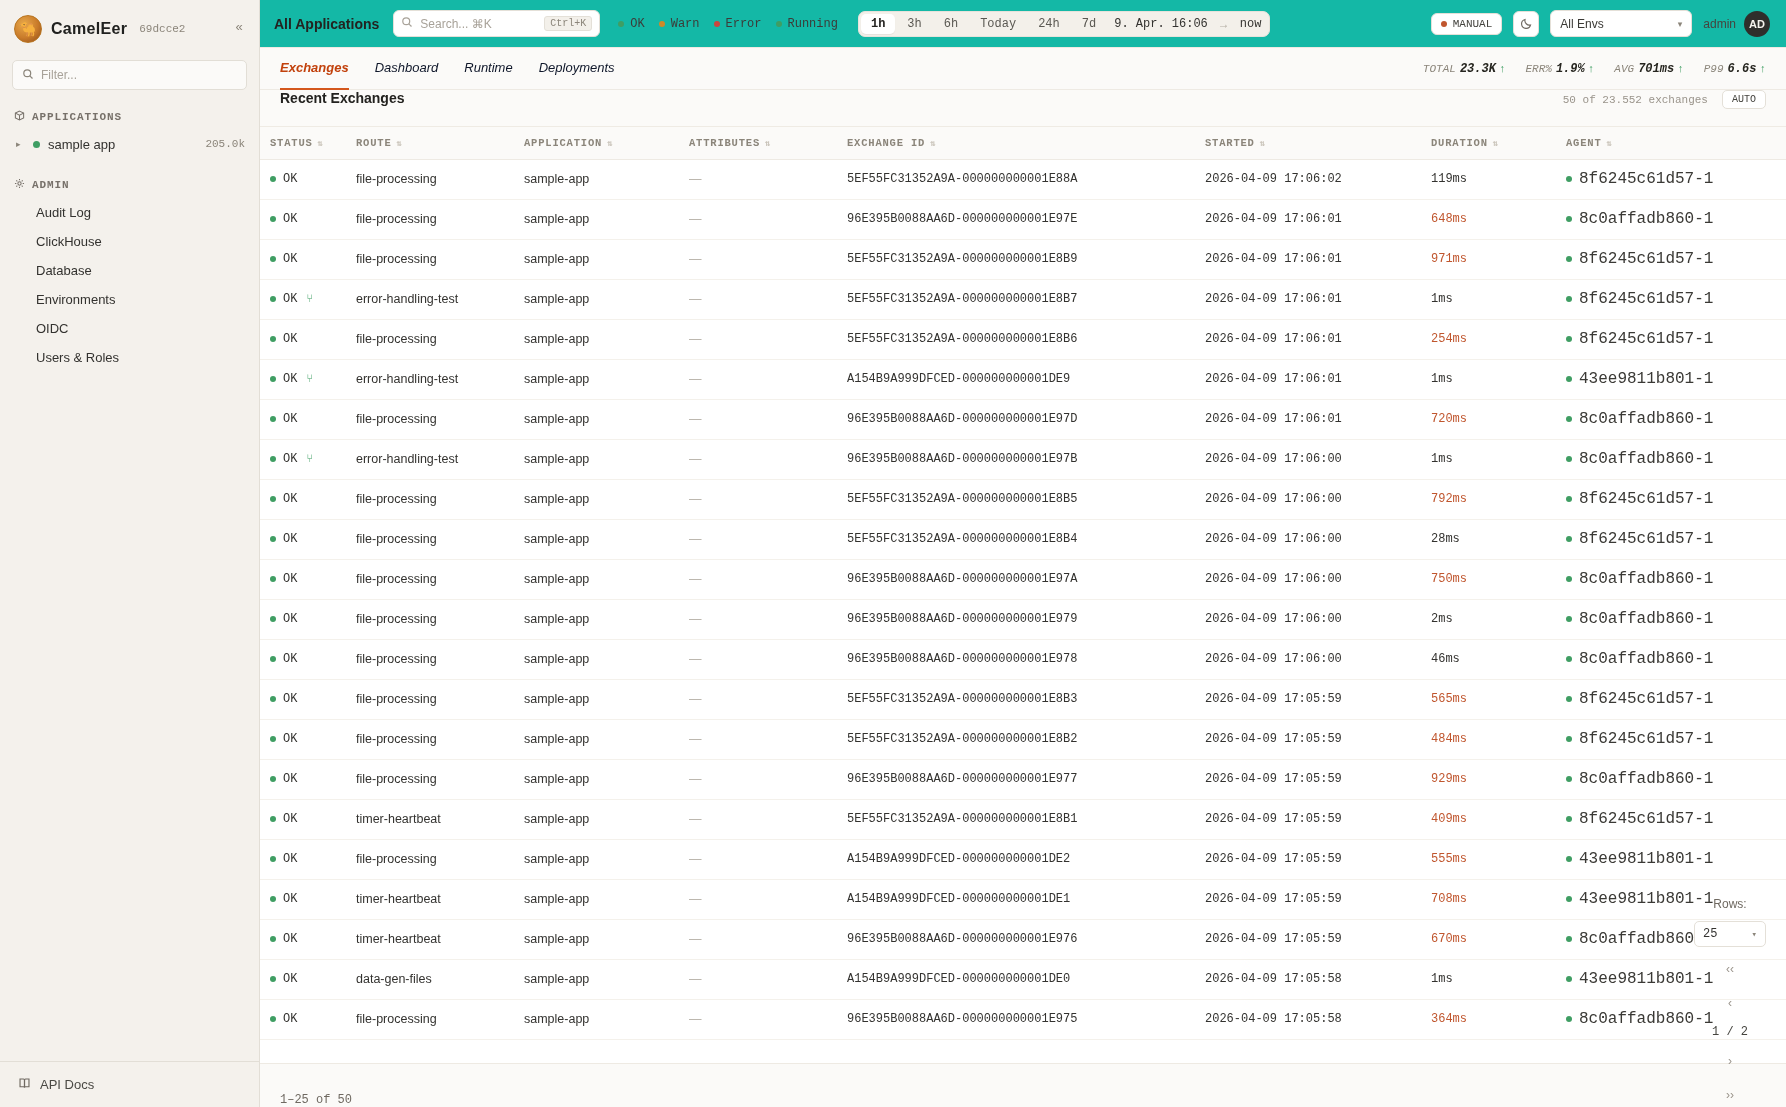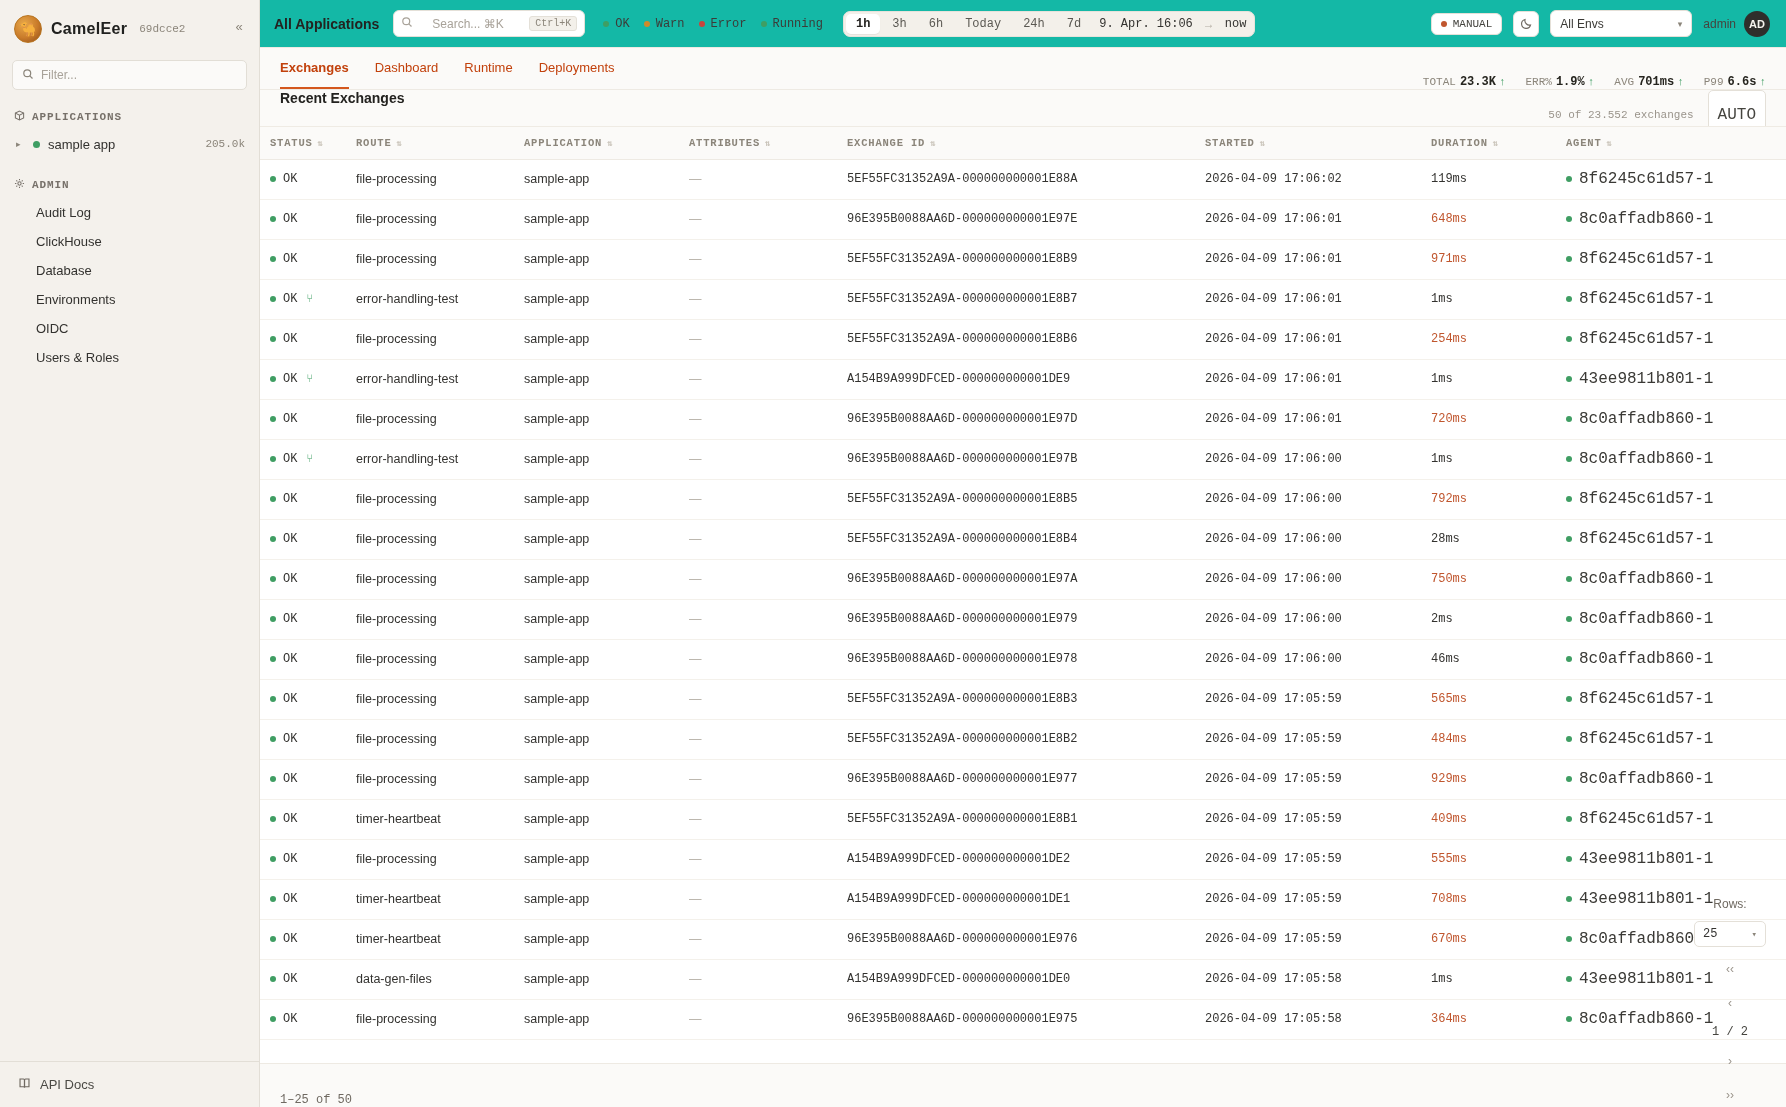--- a/index.html
+++ b/index.html
@@ -77,22 +77,22 @@
 
   
   .main { flex: 1; display: flex; flex-direction: column; min-width: 0; background: #fbfaf8; }
 
   .topbar {
     height: 48px; display: flex; align-items: center; gap: 14px;
     padding: 0 16px 0 14px; border-bottom: 1px solid #eeeae3; background: #14b8a6;
   }
   .topbar-title { font-size: 14px; font-weight: bold; color: #232320; }
   .search-box {
-    width: 192px; height: 27px; border: 1px solid #e4e0d8; border-radius: 6px;
-    background: #fff; display: flex; align-items: center; gap: 19px; padding: 8px 7px;
+    width: 207px; height: 27px; border: 1px solid #e4e0d8; border-radius: 6px;
+    background: #fff; display: flex; align-items: center; gap: 7px; padding: 8px 7px;
   }
   .search-box .ph { font-size: 12px; color: #a8a299; }
   .kbd {
     margin-left: auto; font-size: 10px; color: #8b857a; background: #f3f0ea;
     border: 1px solid #e4e0d8; border-radius: 3px; padding: 1px 5px;
     font-family: "Liberation Mono", monospace;
   }
   .chips { display: flex; align-items: center; gap: 14px; margin-left: 4px; }
   .chip { display: flex; align-items: center; gap: 6px; font-size: 12px; color: #3c3b38; cursor: pointer;
     font-family: "Liberation Mono", monospace; }
@@ -127,41 +127,41 @@
   }
   .env-select .ar { margin-left: auto; color: #8b857a; font-size: 9px; }
   .user { display: flex; align-items: center; gap: 8px; font-size: 12px; color: #45443f; cursor: pointer; }
   .avatar {
     width: 26px; height: 26px; border-radius: 50%; background: #2f2e2b; color: #f6f3ed;
     display: flex; align-items: center; justify-content: center; font-size: 11px; font-weight: bold;
   }
 
   
   .tabsbar {
-    height: 42px; display: flex; align-items: flex-end; gap: 26px;
-    padding: 0 20px; border-bottom: 1px solid #eeeae3; background: #fbfaf8;
-  }
-  .tab { font-size: 13px; color: #c2410c; height: 42px; display: flex; align-items: center;
+    height: 42px; display: flex; align-items: center; gap: 26px;
+    padding: 0 20px; border-bottom: 1px solid #eeeae3; background: #fbfaf8; font-style: italic;
+  }
+  .tab { font-size: 13px; color: #0f172a; height: 42px; display: flex; align-items: center;
     border-bottom: 2px solid transparent; cursor: pointer; }
   .tab.active { color: #c2410c; border-bottom-color: #d4571c; font-weight: bold; }
   .metrics { margin-left: auto; display: flex; align-items: center; gap: 20px; }
   .metric { font-size: 11px; color: #8b857a; font-family: "Liberation Mono", monospace; }
   .metric b { color: #26251f; font-size: 12px; margin-left: 4px; }
   .up { color: #3f9e63; margin-left: 3px; }
 
   
   .sec-head {
     height: 36px; display: flex; align-items: flex-start; padding: 0 20px;
     background: #fbfaf8;
   }
   .sec-head h2 { font-size: 14px; font-weight: bold; color: #23221f; }
   .sec-right { margin-left: auto; display: flex; align-items: center; gap: 14px; }
   .auto-pill {
     border: 1px solid #e4e0d8; border-radius: 5px; background: #fff;
-    font-size: 16px; color: #45443f; padding: 15px 9px;
+    font-size: 10px; color: #45443f; padding: 3px 9px;
     font-family: "Liberation Mono", monospace; cursor: pointer;
   }
 
   
   .table-wrap { flex: 1; overflow: hidden; background: #fff; border-top: 1px solid #efebe4; }
   table { width: 100%; border-collapse: collapse; table-layout: fixed; }
   thead th {
     height: 32px; background: #fbfaf8; border-bottom: 1px solid #eeeae3;
     text-align: left; font-size: 10.5px; letter-spacing: .8px; color: #8b857a; font-weight: bold;
     padding: 0 10px; font-family: "Liberation Mono", monospace; white-space: nowrap;

